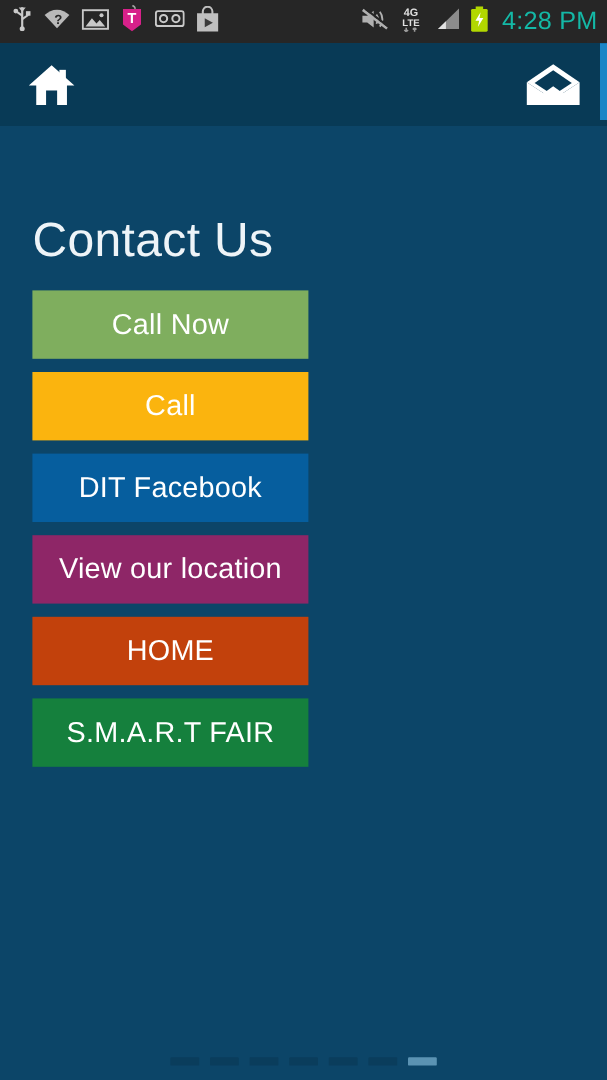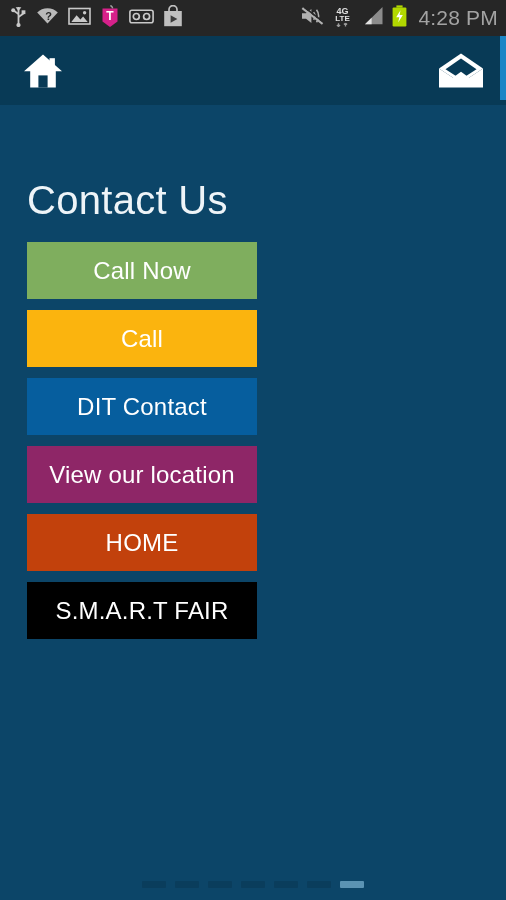--- a/index.html
+++ b/index.html
@@ -35,21 +35,21 @@
     flex: 0 0 auto;
   }
   #status-right {
     display: flex;
     align-items: center;
     gap: 7px;
     margin-left: auto;
   }
   .sbicon { display: block; }
   #clock {
-    color: #a3a3a3;
+    color: #14b8a6;
     font-size: 21px;
     letter-spacing: 0.2px;
     margin-left: 3px;
     font-family: "Liberation Sans", sans-serif;
     white-space: nowrap;
   }
 
   
   #app-header {
     position: absolute;
@@ -282,32 +282,32 @@
 
     <div class="tile" style="background:#7fae5e">
       <span class="tile-label">Call Now</span>
     </div>
 
     <div class="tile" style="background:#fbb40e">
       <span class="tile-label">Call</span>
     </div>
 
     <div class="tile" style="background:#065e9e">
-      <span class="tile-label">DIT Contact</span>
+      <span class="tile-label">DIT Facebook</span>
     </div>
 
     <div class="tile" style="background:#8e2667">
       <span class="tile-label">View our location</span>
     </div>
 
     <div class="tile" style="background:#c2410c">
       <span class="tile-label">HOME</span>
     </div>
 
-    <div class="tile" style="background:#000000">
+    <div class="tile" style="background:#15803d">
       <span class="tile-label">S.M.A.R.T FAIR</span>
     </div>
   </div>
 
   <div id="page-indicator">
       <span class="pip" style="background: rgb(10, 61, 92);"></span>
       <span class="pip" style="background: rgb(10, 61, 92);"></span>
       <span class="pip" style="background: rgb(10, 61, 92);"></span>
       <span class="pip" style="background: rgb(10, 61, 92);"></span>
       <span class="pip" style="background: rgb(10, 61, 92);"></span>

